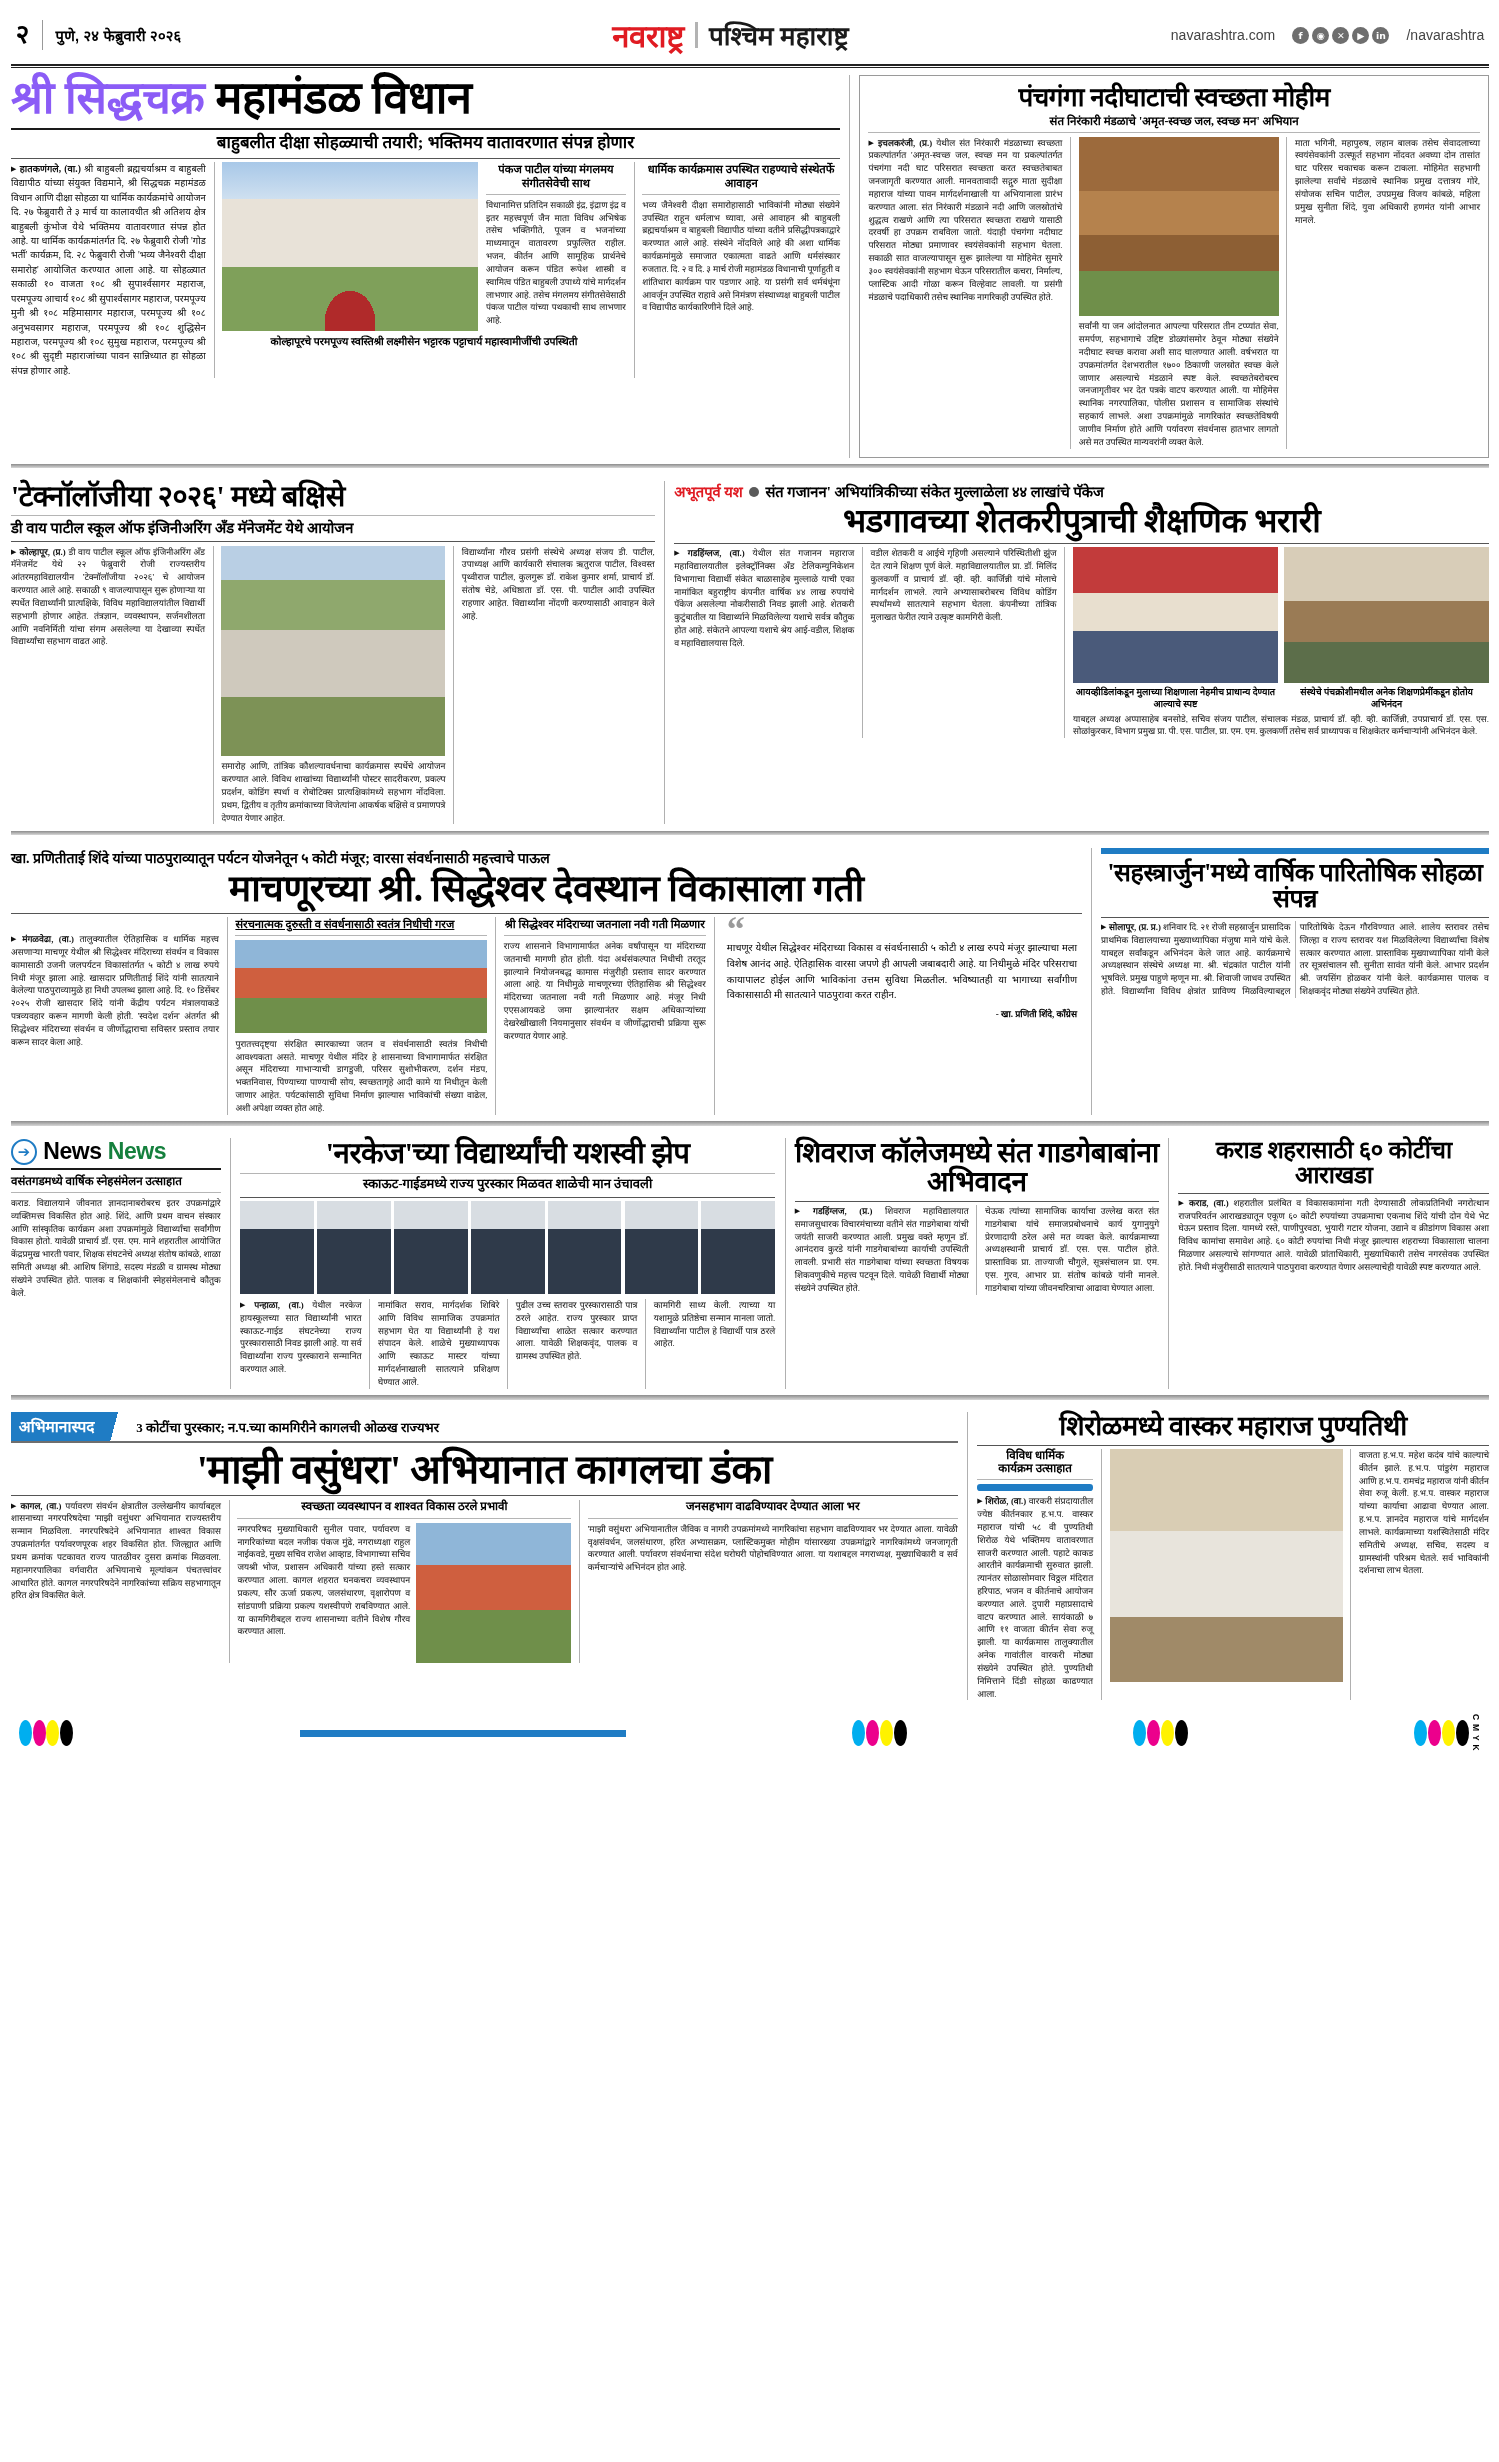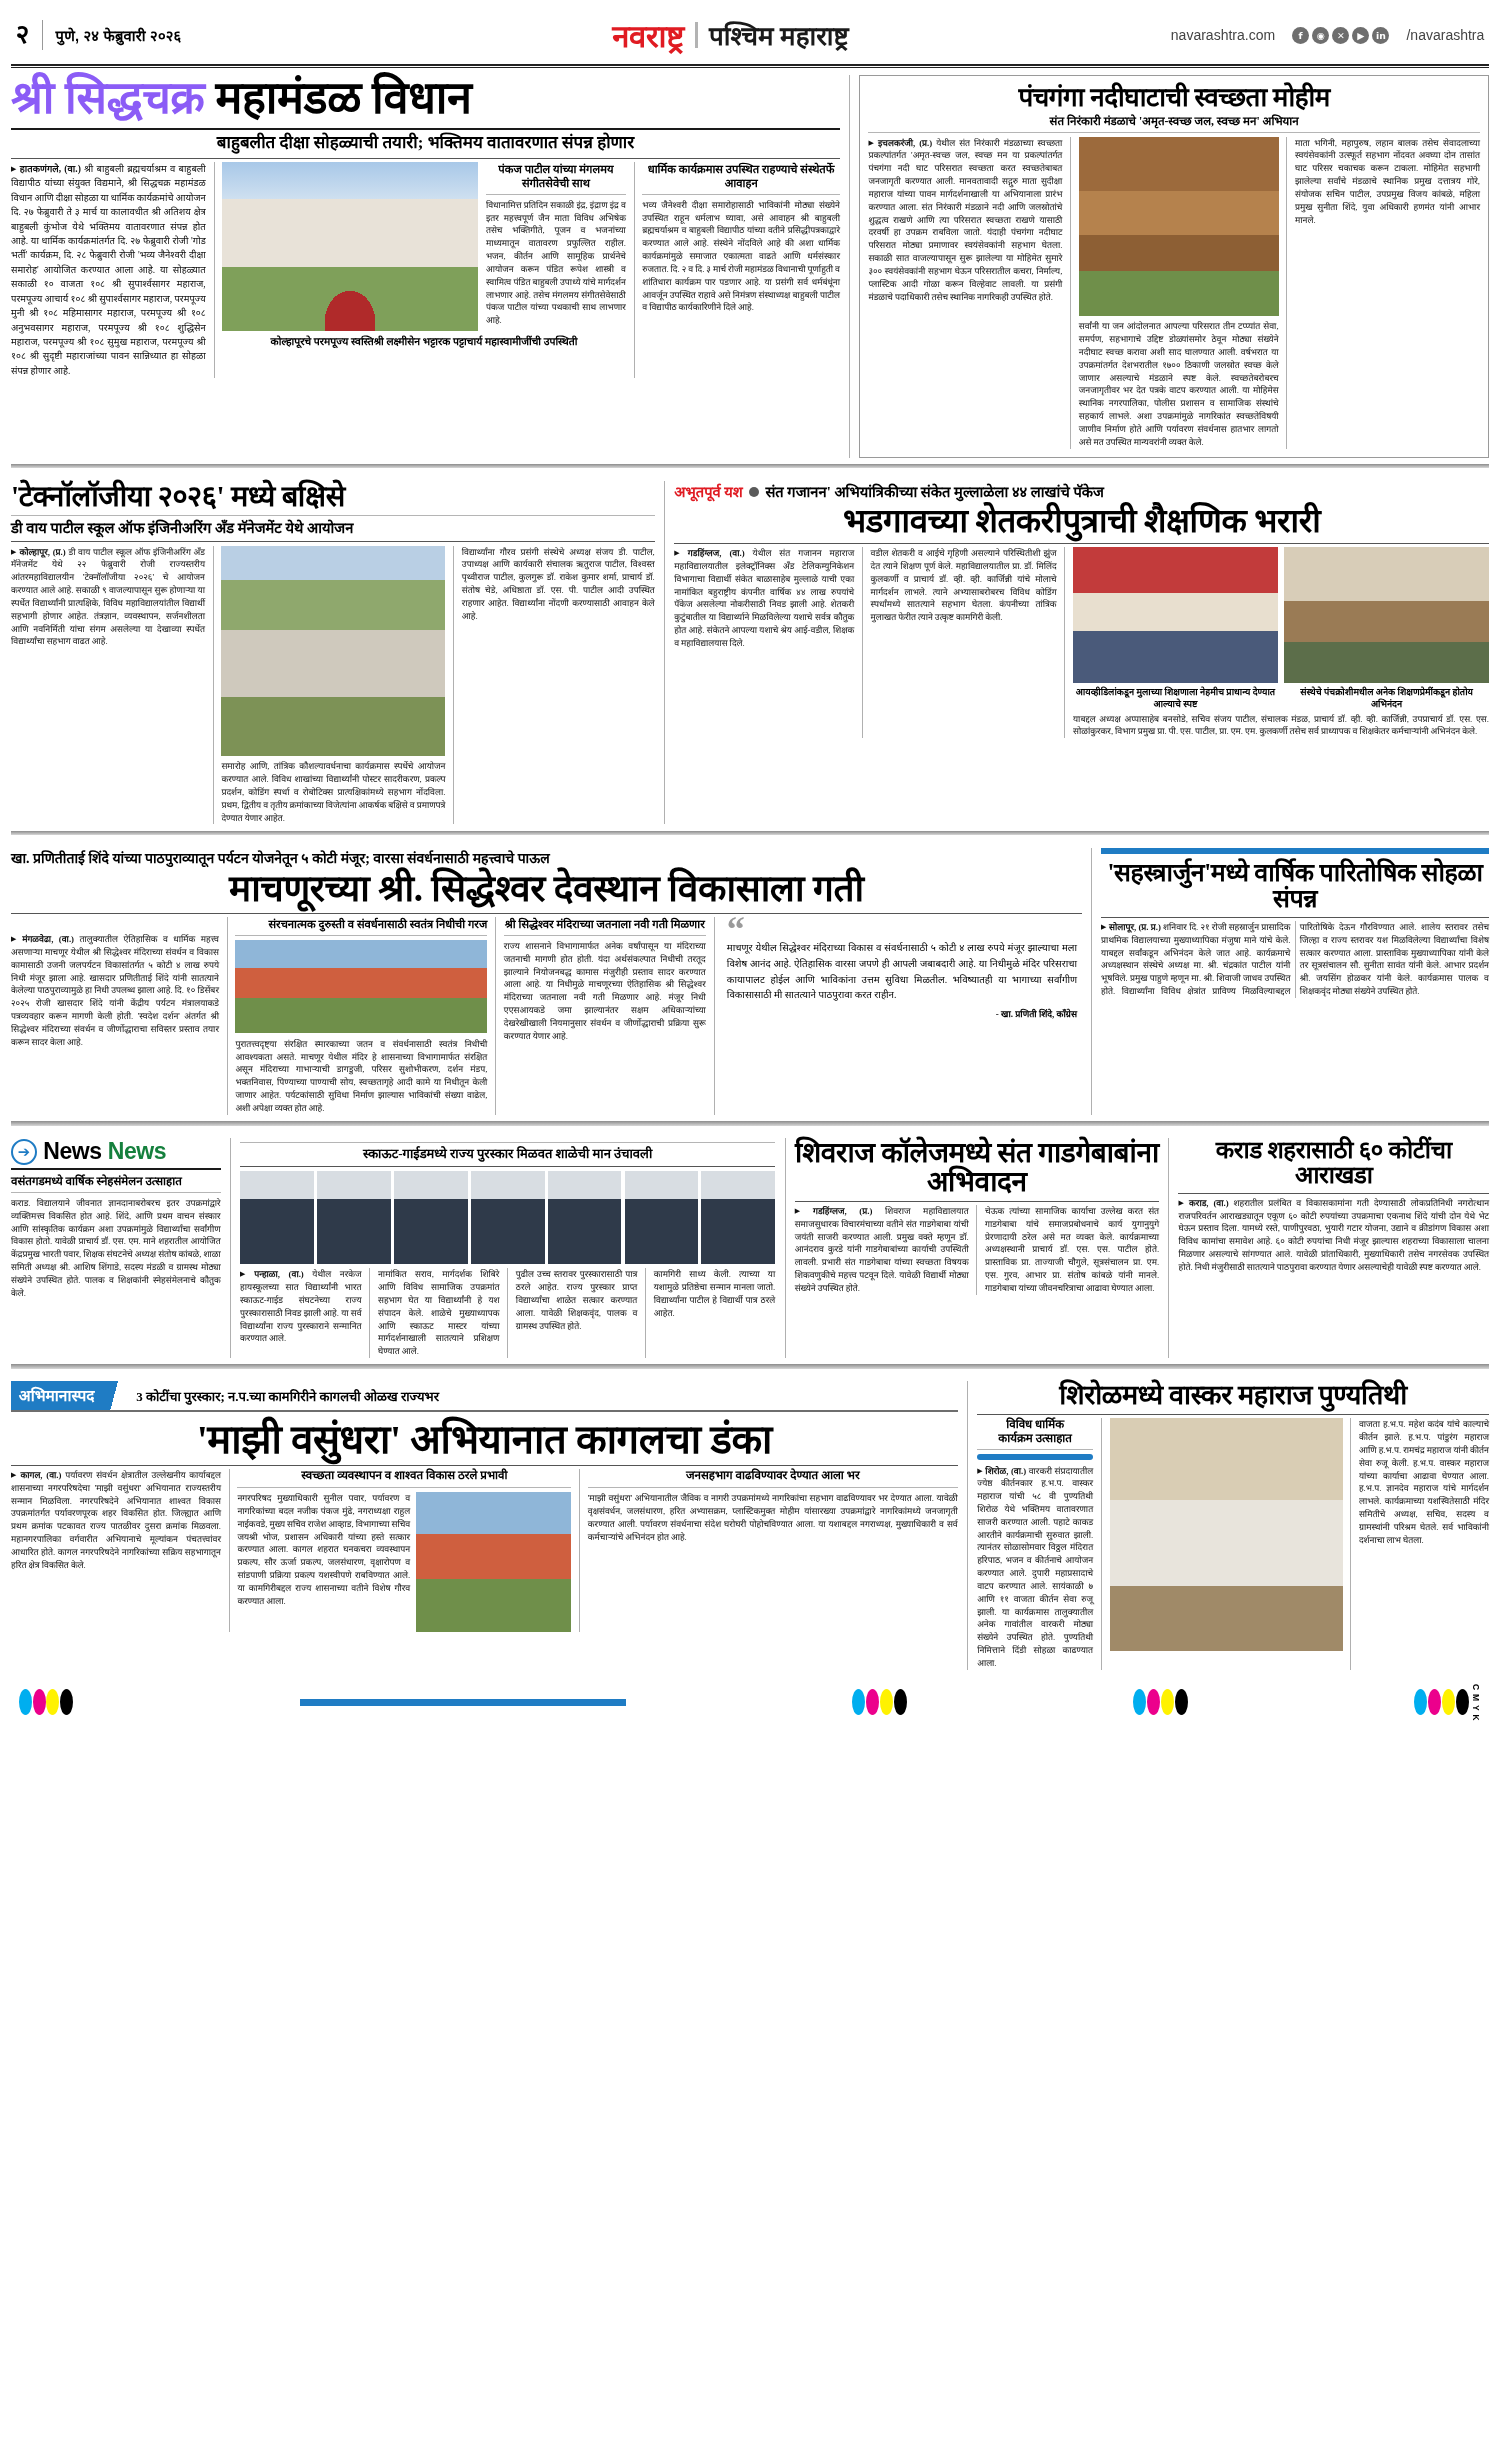--- a/index.html
+++ b/index.html
@@ -277,21 +277,21 @@
     <div style="width:1071px;">
       <div class="kicker" style="font-size:14px;">खा. प्रणितीताई शिंदे यांच्या पाठपुराव्यातून पर्यटन योजनेतून ५ कोटी मंजूर; वारसा संवर्धनासाठी महत्त्वाचे पाऊल</div>
       <h1 class="hl" style="font-size:37px;text-align:center;margin-top:3.1px;">माचणूरच्या श्री. सिद्धेश्वर देवस्थान विकासाला गती</h1>
       <div class="hr-med"></div>
       <div style="display:flex;gap:7.8px;">
         <div style="width:208px;margin-top:16px;">
           <p class="body-txt sm"><span class="dateline">मंगळवेढा, (वा.)</span> <span>तालुक्यातील ऐतिहासिक व धार्मिक महत्त्व असणाऱ्या माचणूर येथील श्री सिद्धेश्वर मंदिराच्या संवर्धन व विकास कामासाठी उजनी जलपर्यटन विकासांतर्गत ५ कोटी ४ लाख रुपये निधी मंजूर झाला आहे. खासदार प्रणितीताई शिंदे यांनी सातत्याने केलेल्या पाठपुराव्यामुळे हा निधी उपलब्ध झाला आहे. दि. १० डिसेंबर २०२५ रोजी खासदार शिंदे यांनी केंद्रीय पर्यटन मंत्रालयाकडे पत्रव्यवहार करून मागणी केली होती. 'स्वदेश दर्शन' अंतर्गत श्री सिद्धेश्वर मंदिराच्या संवर्धन व जीर्णोद्धाराचा सविस्तर प्रस्ताव तयार करून सादर केला आहे.</span></p>
         </div>
         <div class="sep-v"></div>
         <div style="width:252px;">
-          <div class="sub" style="font-size:11.3px;text-align:right;line-height:1.25;">संरचनात्मक दुरुस्ती व संवर्धनासाठी स्वतंत्र निधीची गरज</div>
+          <div class="sub" style="font-size:11.3px;text-align:left;line-height:1.25;text-decoration:underline;">संरचनात्मक दुरुस्ती व संवर्धनासाठी स्वतंत्र निधीची गरज</div>
           <div class="hr-light"></div>
           <div class="photo ph-board" style="height:93px;margin-bottom:4.7px;"></div>
           <p class="body-txt sm">पुरातत्त्वदृष्ट्या संरक्षित स्मारकाच्या जतन व संवर्धनासाठी स्वतंत्र निधीची आवश्यकता असते. माचणूर येथील मंदिर हे शासनाच्या विभागामार्फत संरक्षित असून मंदिराच्या गाभाऱ्याची डागडुजी, परिसर सुशोभीकरण, दर्शन मंडप, भक्तनिवास, पिण्याच्या पाण्याची सोय, स्वच्छतागृहे आदी कामे या निधीतून केली जाणार आहेत. पर्यटकांसाठी सुविधा निर्माण झाल्यास भाविकांची संख्या वाढेल, अशी अपेक्षा व्यक्त होत आहे.</p>
         </div>
         <div class="sep-v"></div>
         <div style="width:202px;">
           <div class="sub" style="font-size:11.3px;text-align:center;line-height:1.25;">श्री सिद्धेश्वर मंदिराच्या जतनाला नवी गती मिळणार</div>
           <div class="hr-light"></div>
           <p class="body-txt sm">राज्य शासनाने विभागामार्फत अनेक वर्षांपासून या मंदिराच्या जतनाची मागणी होत होती. यंदा अर्थसंकल्पात निधीची तरतूद झाल्याने नियोजनबद्ध कामास मंजुरीही प्रस्ताव सादर करण्यात आला आहे. या निधीमुळे माचणूरच्या ऐतिहासिक श्री सिद्धेश्वर मंदिराच्या जतनाला नवी गती मिळणार आहे. मंजूर निधी एएसआयकडे जमा झाल्यानंतर सक्षम अधिकाऱ्यांच्या देखरेखीखाली नियमानुसार संवर्धन व जीर्णोद्धाराची प्रक्रिया सुरू करण्यात येणार आहे.</p>
         </div>
@@ -332,20 +332,21 @@
       </div>
       <div class="hr-heavy" style="margin:3.1px 0 4.7px;"></div>
       <div class="sub" style="font-size:11.6px;">वसंतगडमध्ये वार्षिक स्नेहसंमेलन उत्साहात</div>
       <div class="hr-light"></div>
       <p class="body-txt sm">कराड. विद्यालयाने जीवनात ज्ञानदानाबरोबरच इतर उपक्रमांद्वारे व्यक्तिमत्त्व विकसित होत आहे. शिंदे, आणि प्रथम वाचन संस्कार आणि सांस्कृतिक कार्यक्रम अशा उपक्रमांमुळे विद्यार्थ्यांचा सर्वांगीण विकास होतो. यावेळी प्राचार्य डॉ. एस. एम. माने शहरातील आयोजित केंद्रप्रमुख भारती पवार, शिक्षक संघटनेचे अध्यक्ष संतोष कांबळे, शाळा समिती अध्यक्ष श्री. आशिष शिंगाडे, सदस्य मंडळी व ग्रामस्थ मोठ्या संख्येने उपस्थित होते. पालक व शिक्षकांनी स्नेहसंमेलनाचे कौतुक केले.</p>
     </div>
 
     <div class="sep-v"></div>
 
     <div style="width:536px;">
+      <h1 class="hl" style="font-size:29.5px;text-align:center;">'नरकेज'च्या विद्यार्थ्यांची यशस्वी झेप</h1>
       <div class="hr-light"></div>
       <div class="sub" style="font-size:13px;text-align:center;">स्काऊट-गाईडमध्ये राज्य पुरस्कार मिळवत शाळेची मान उंचावली</div>
       <div class="hr-med"></div>
       <div class="thumb-row">
         <div class="t"></div>
         <div class="t"></div>
         <div class="t"></div>
         <div class="t"></div>
         <div class="t"></div>
         <div class="t"></div>

